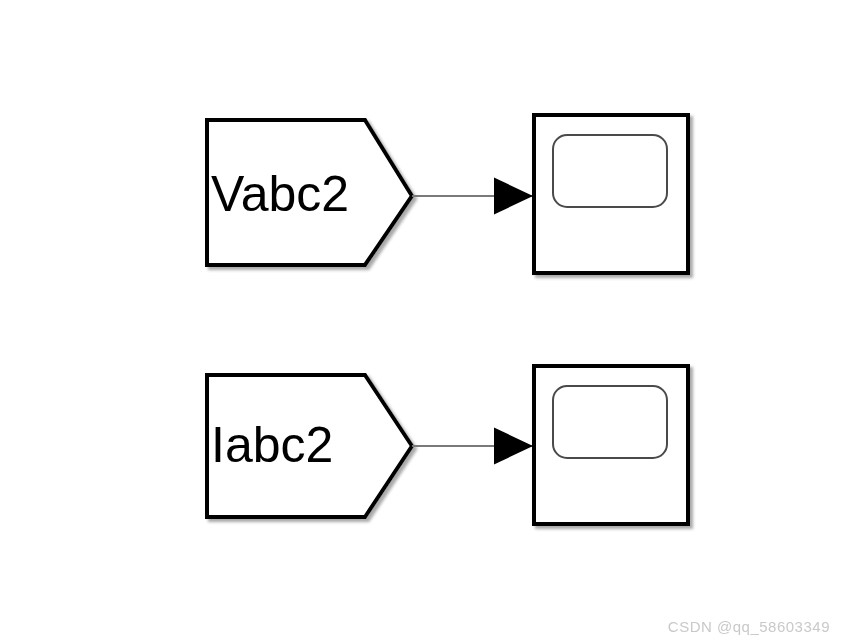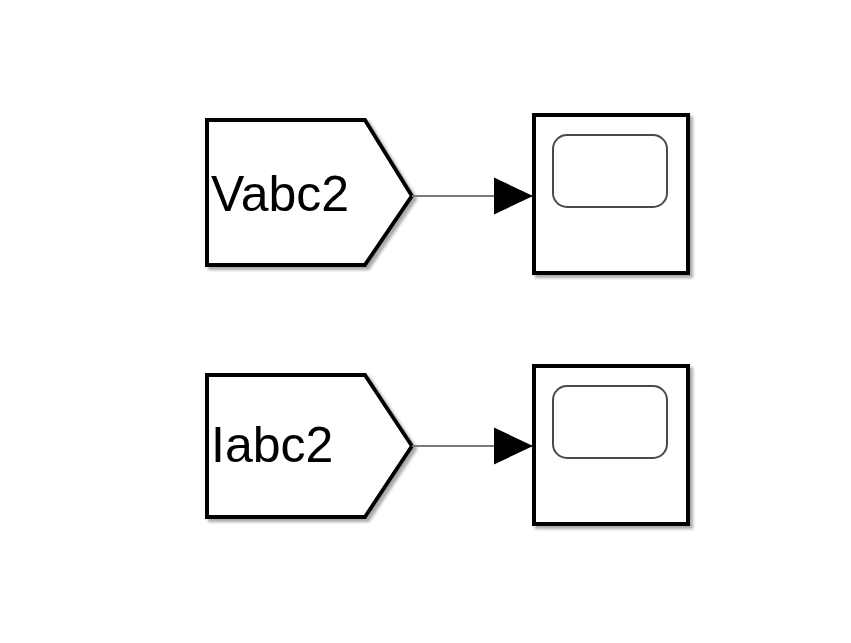--- a/index.html
+++ b/index.html
@@ -84,14 +84,15 @@
 
       <polygon points="494,427.5 533,446 494,464.5" fill="#000000"></polygon>
 
       <g>
         <rect x="534" y="366" width="154" height="158" fill="#ffffff" stroke="#000000" stroke-width="4" filter="url(#blockShadow)"></rect>
         <rect x="553" y="386" width="114" height="72" rx="14" ry="14" fill="#ffffff" stroke="#4a4a4a" stroke-width="2"></rect>
       </g>
     </g>
   </svg>
 
+  <div class="watermark">CSDN @qq_58603349</div>
 
 </div>
 
 </body></html>

